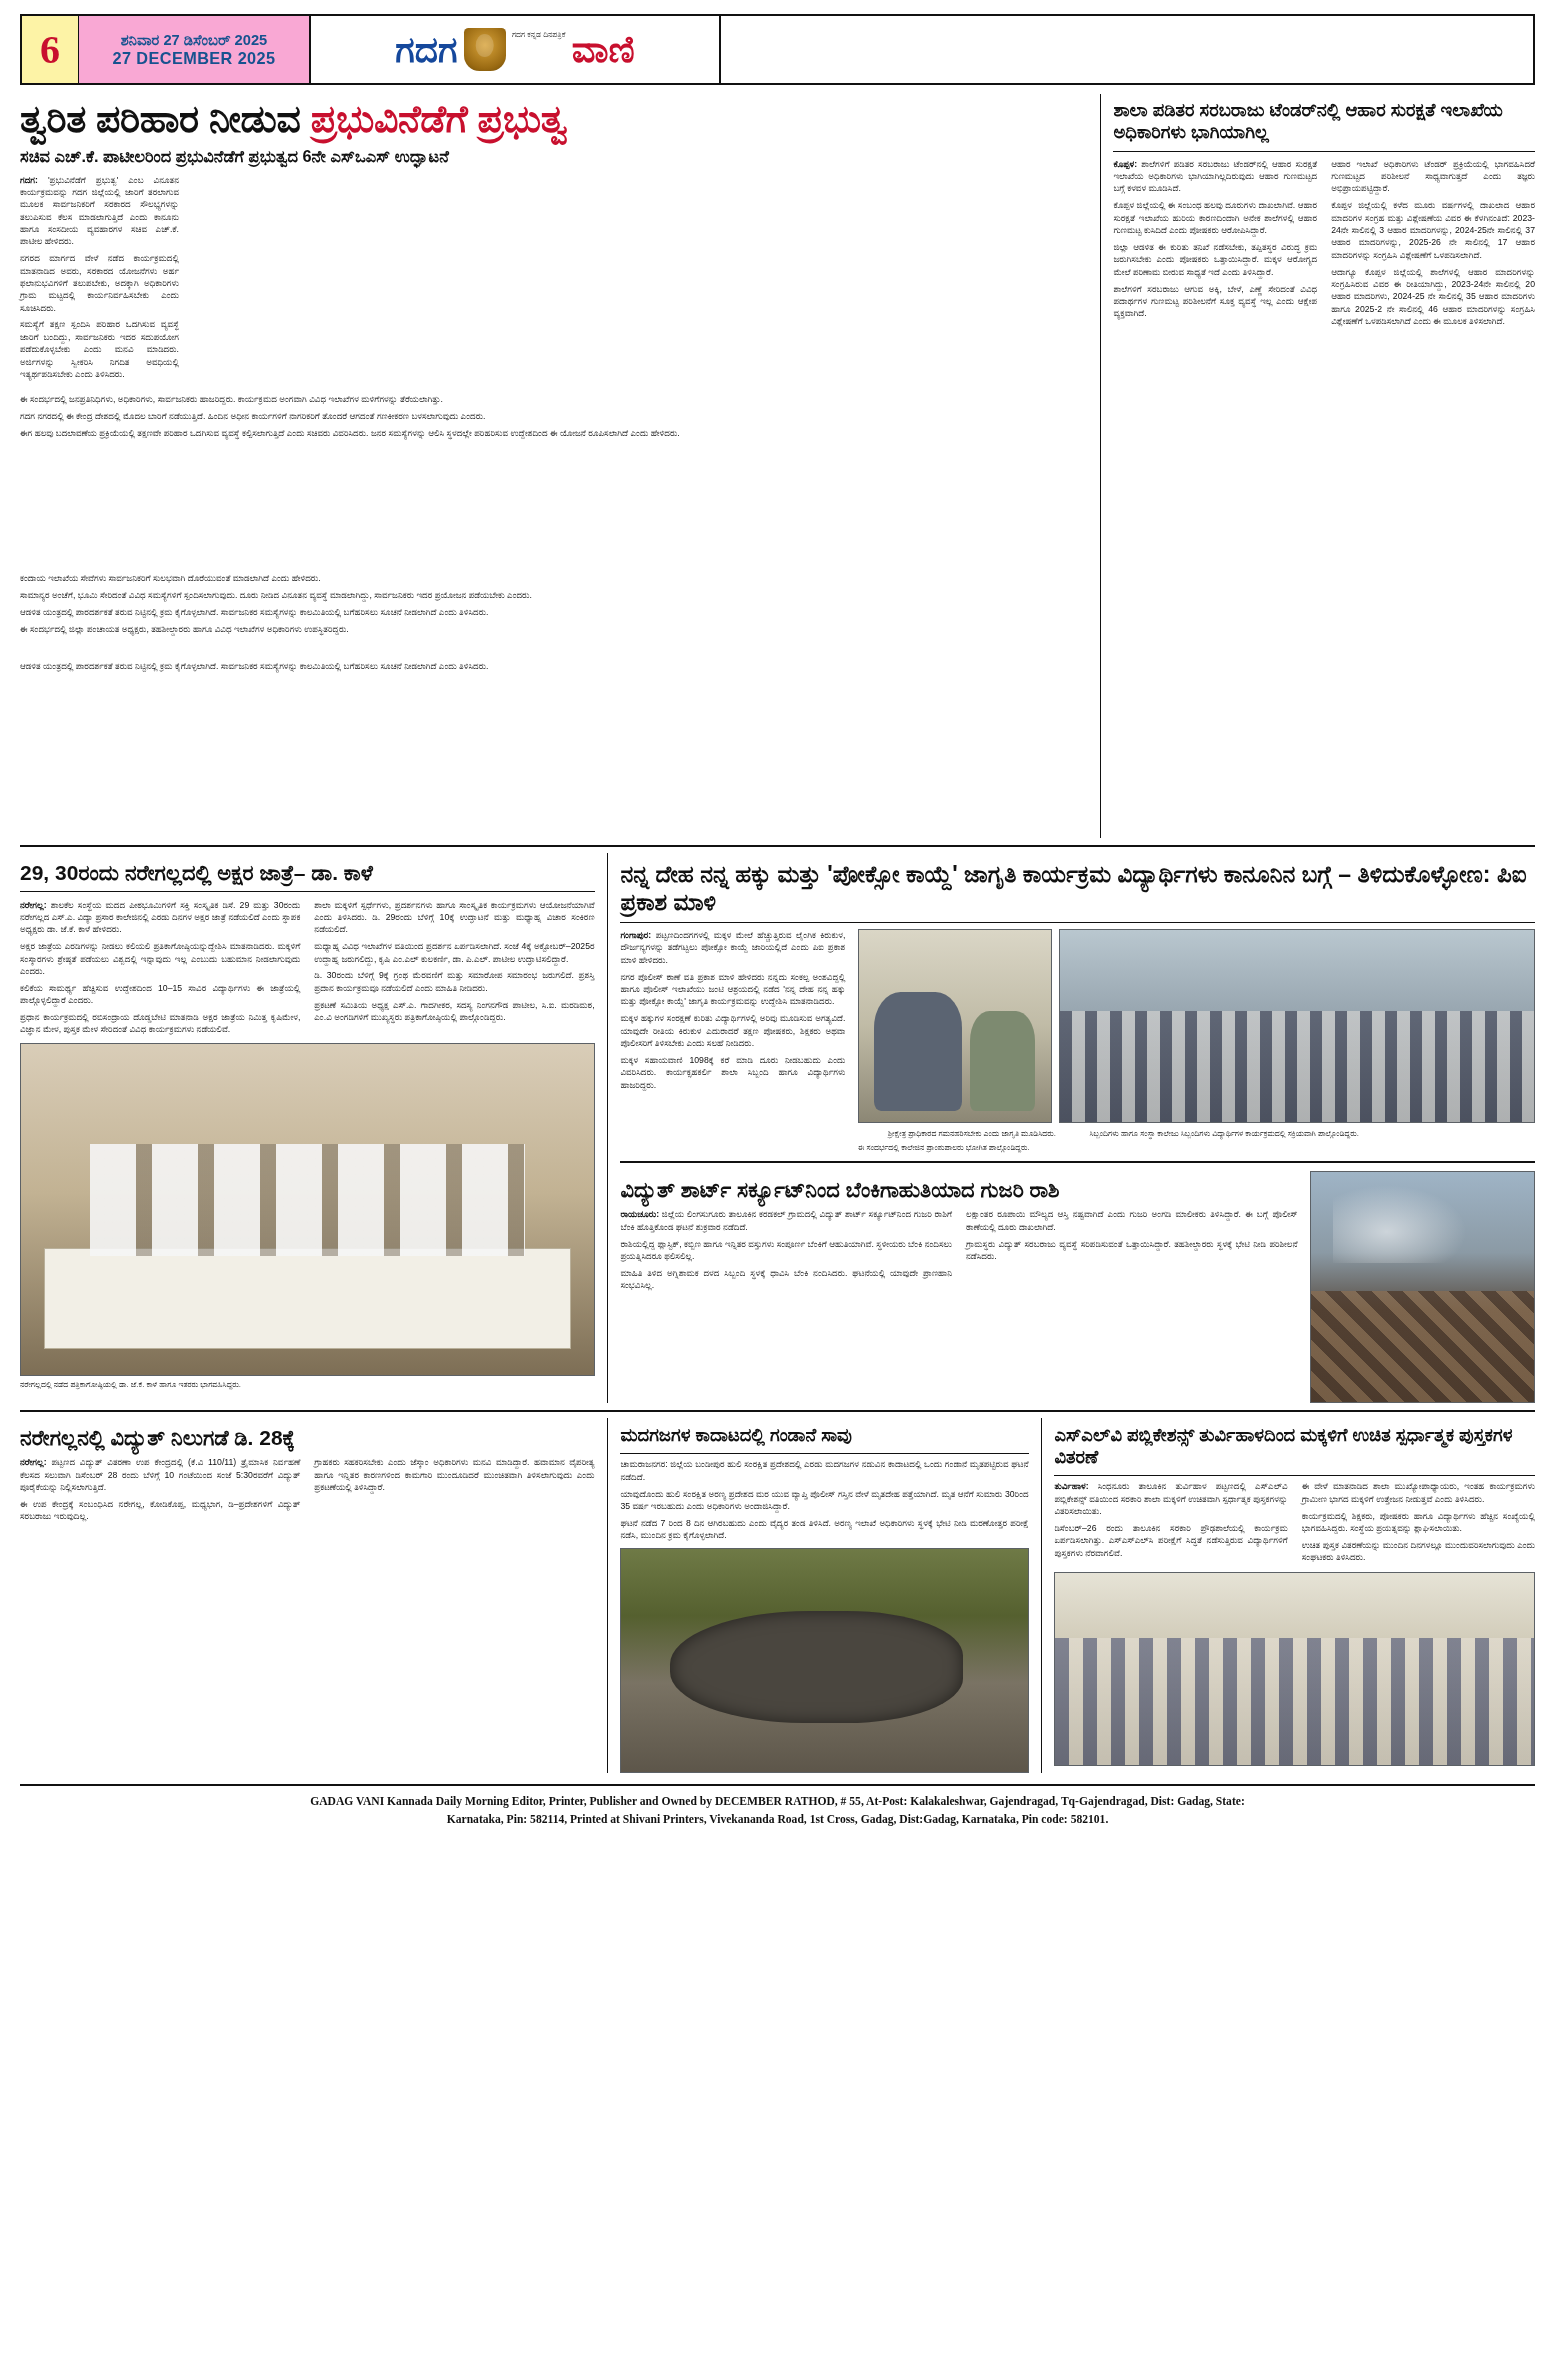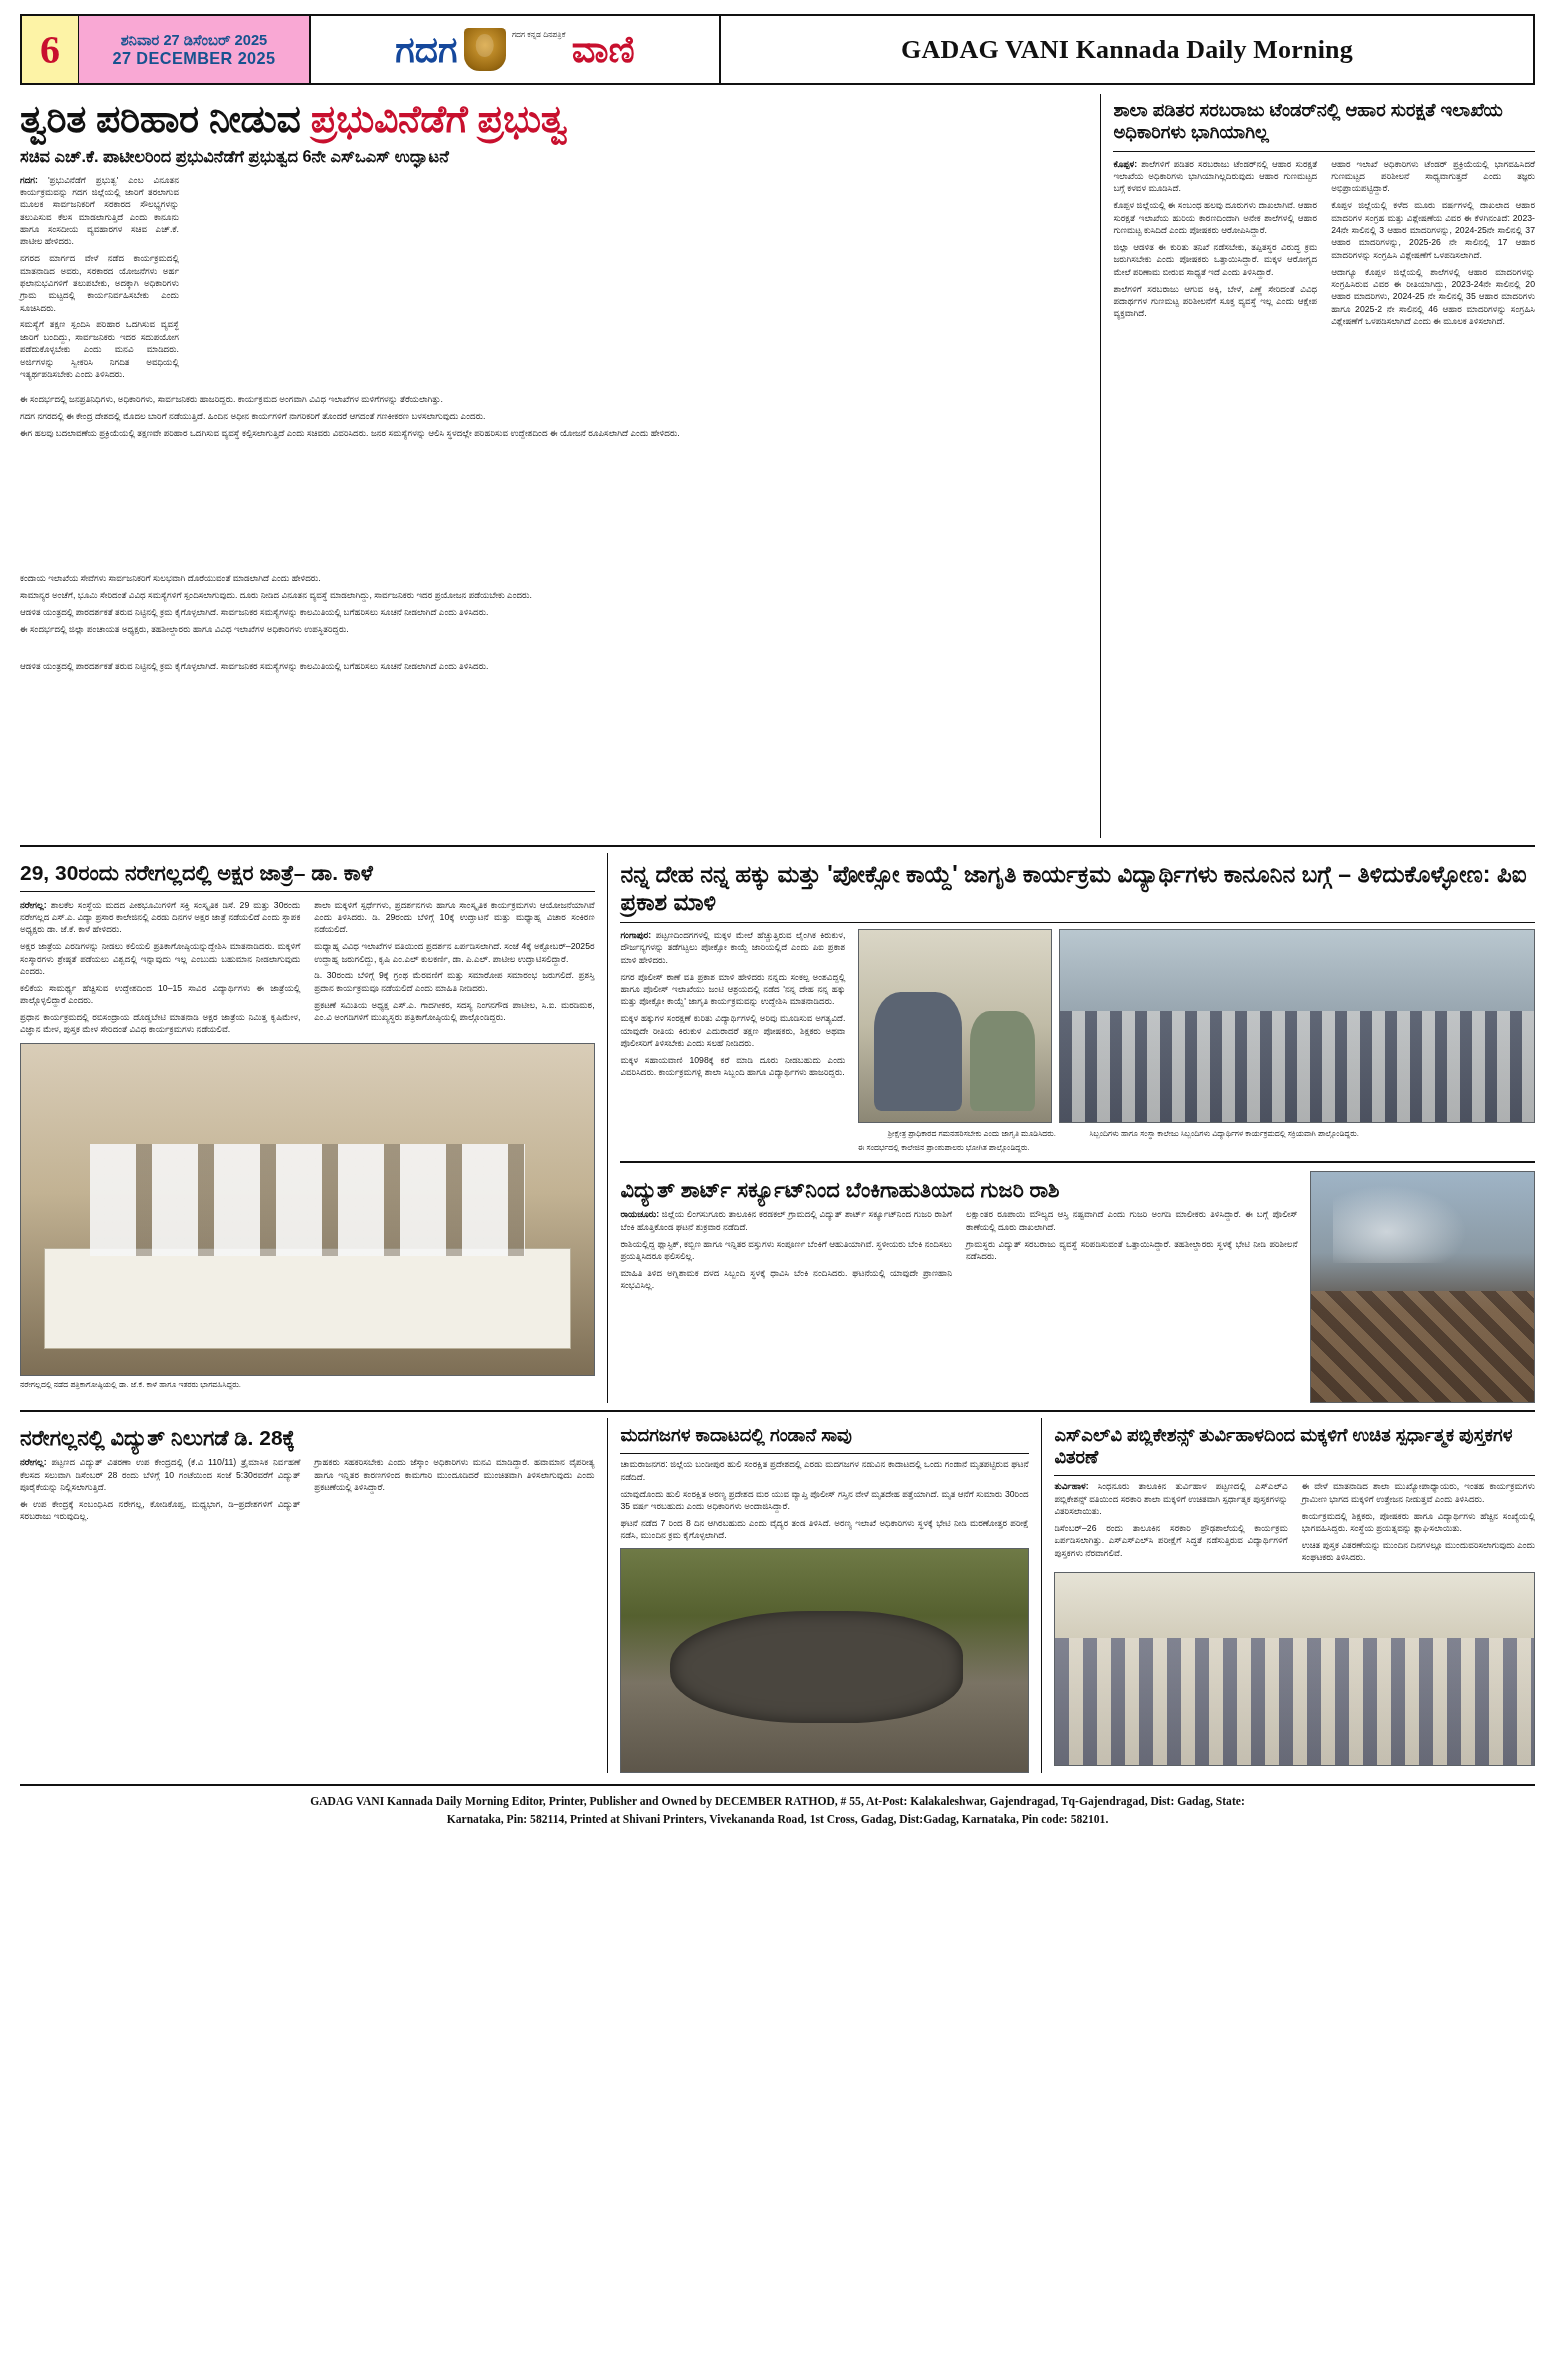--- a/index.html
+++ b/index.html
@@ -256,21 +256,20 @@
     <div class="mh-dates">
       <div class="d1">ಶನಿವಾರ 27 ಡಿಸೆಂಬರ್ 2025</div>
       <div class="d2">27 DECEMBER 2025</div>
     </div>
     <div class="mh-logo">
       <div class="kan-left">ಗದಗ</div>
       <div class="emblem"></div>
       <div class="subtag">ಗದಗ ಕನ್ನಡ ದಿನಪತ್ರಿಕೆ</div>
       <div class="kan-right">ವಾಣಿ</div>
     </div>
-    <div class="mh-title">GADAG VANI Kannada Daily Morning</div>
   </div>
 
   <div class="top-wrap">
 
     <div class="top-left">
       <div class="headline-main">
         <span>ತ್ವರಿತ ಪರಿಹಾರ ನೀಡುವ </span><span class="red">ಪ್ರಭುವಿನೆಡೆಗೆ ಪ್ರಭುತ್ವ</span>
       </div>
       <div class="subhead-main">ಸಚಿವ ಎಚ್.ಕೆ. ಪಾಟೀಲರಿಂದ ಪ್ರಭುವಿನೆಡೆಗೆ ಪ್ರಭುತ್ವದ 6ನೇ ಎಸ್‌ಒಎಸ್ ಉದ್ಘಾಟನೆ</div>
 
@@ -349,21 +348,21 @@
       <div class="h-sec h-sec-lg">ನನ್ನ ದೇಹ ನನ್ನ ಹಕ್ಕು ಮತ್ತು 'ಪೋಕ್ಸೋ ಕಾಯ್ದೆ' ಜಾಗೃತಿ ಕಾರ್ಯಕ್ರಮ ವಿದ್ಯಾರ್ಥಿಗಳು ಕಾನೂನಿನ ಬಗ್ಗೆ – ತಿಳಿದುಕೊಳ್ಳೋಣ: ಪಿಐ ಪ್ರಕಾಶ ಮಾಳಿ</div>
       <div class="hairline" style="margin-bottom:6.2px;"></div>
 
       <div style="display:flex; gap:12.4px;">
         <div style="flex:0 0 225px;">
           <div class="body-text">
             <p><span class="lead-label">ಗಂಗಾಪುರ:</span>
               <span>ಪಟ್ಟಣದಿಂದಗಗಳಲ್ಲಿ ಮಕ್ಕಳ ಮೇಲೆ ಹೆಚ್ಚುತ್ತಿರುವ ಲೈಂಗಿಕ ಕಿರುಕುಳ, ದೌರ್ಜನ್ಯಗಳನ್ನು ತಡೆಗಟ್ಟಲು ಪೋಕ್ಸೋ ಕಾಯ್ದೆ ಜಾರಿಯಲ್ಲಿದೆ ಎಂದು ಪಿಐ ಪ್ರಕಾಶ ಮಾಳಿ ಹೇಳಿದರು.</span></p>
             <p>ನಗರ ಪೊಲೀಸ್ ಠಾಣೆ ವತಿ ಪ್ರಕಾಶ ಮಾಳಿ ಹೇಳಿದರು ನನ್ನದು ಸಂಕಲ್ಪ ಅಂಶವಿದ್ದಲ್ಲಿ ಹಾಗೂ ಪೊಲೀಸ್ ಇಲಾಖೆಯು ಜಂಟಿ ಆಶ್ರಯದಲ್ಲಿ ನಡೆದ 'ನನ್ನ ದೇಹ ನನ್ನ ಹಕ್ಕು ಮತ್ತು ಪೋಕ್ಸೋ ಕಾಯ್ದೆ' ಜಾಗೃತಿ ಕಾರ್ಯಕ್ರಮವನ್ನು ಉದ್ದೇಶಿಸಿ ಮಾತನಾಡಿದರು.</p>
             <p>ಮಕ್ಕಳ ಹಕ್ಕುಗಳ ಸಂರಕ್ಷಣೆ ಕುರಿತು ವಿದ್ಯಾರ್ಥಿಗಳಲ್ಲಿ ಅರಿವು ಮೂಡಿಸುವ ಅಗತ್ಯವಿದೆ. ಯಾವುದೇ ರೀತಿಯ ಕಿರುಕುಳ ಎದುರಾದರೆ ತಕ್ಷಣ ಪೋಷಕರು, ಶಿಕ್ಷಕರು ಅಥವಾ ಪೊಲೀಸರಿಗೆ ತಿಳಿಸಬೇಕು ಎಂದು ಸಲಹೆ ನೀಡಿದರು.</p>
-            <p>ಮಕ್ಕಳ ಸಹಾಯವಾಣಿ 1098ಕ್ಕೆ ಕರೆ ಮಾಡಿ ದೂರು ನೀಡಬಹುದು ಎಂದು ವಿವರಿಸಿದರು. ಕಾರ್ಯಕ್ರಮಗಳ್ಲಿ ಶಾಲಾ ಸಿಬ್ಬಂದಿ ಹಾಗೂ ವಿದ್ಯಾರ್ಥಿಗಳು ಹಾಜರಿದ್ದರು.</p>
+            <p>ಮಕ್ಕಳ ಸಹಾಯವಾಣಿ 1098ಕ್ಕೆ ಕರೆ ಮಾಡಿ ದೂರು ನೀಡಬಹುದು ಎಂದು ವಿವರಿಸಿದರು. ಕಾರ್ಯಕ್ಸಹಕರ್ಲಿ ಶಾಲಾ ಸಿಬ್ಬಂದಿ ಹಾಗೂ ವಿದ್ಯಾರ್ಥಿಗಳು ಹಾಜರಿದ್ದರು.</p>
           </div>
         </div>
         <div style="flex:1;">
           <div style="display:flex; gap:7.7px;">
             <div class="photo ph-seated" style="flex:0 0 194px; height:194px;"></div>
             <div class="photo ph-students" style="flex:1; height:194px;"></div>
           </div>
           <div style="display:flex; gap:7.7px; margin-top:3.1px;margin-left:30px;">
             <div class="photo-caption" style="flex:0 0 194px;">ಶ್ರೀಕ್ಷೇತ್ರ ಪ್ರಾಧಿಕಾರದ ಗಮನಹರಿಸಬೇಕು ಎಂದು ಜಾಗೃತಿ ಮೂಡಿಸಿದರು.</div>
             <div class="photo-caption" style="flex:1;">ಸಿಬ್ಬಂದಿಗಳು ಹಾಗೂ ಸಂಸ್ಥಾ ಕಾಲೇಜು ಸಿಬ್ಬಂದಿಗಳು ವಿದ್ಯಾರ್ಥಿಗಳ ಕಾರ್ಯಕ್ರಮದಲ್ಲಿ ಸಕ್ರಿಯವಾಗಿ ಪಾಲ್ಗೊಂಡಿದ್ದರು.</div>

